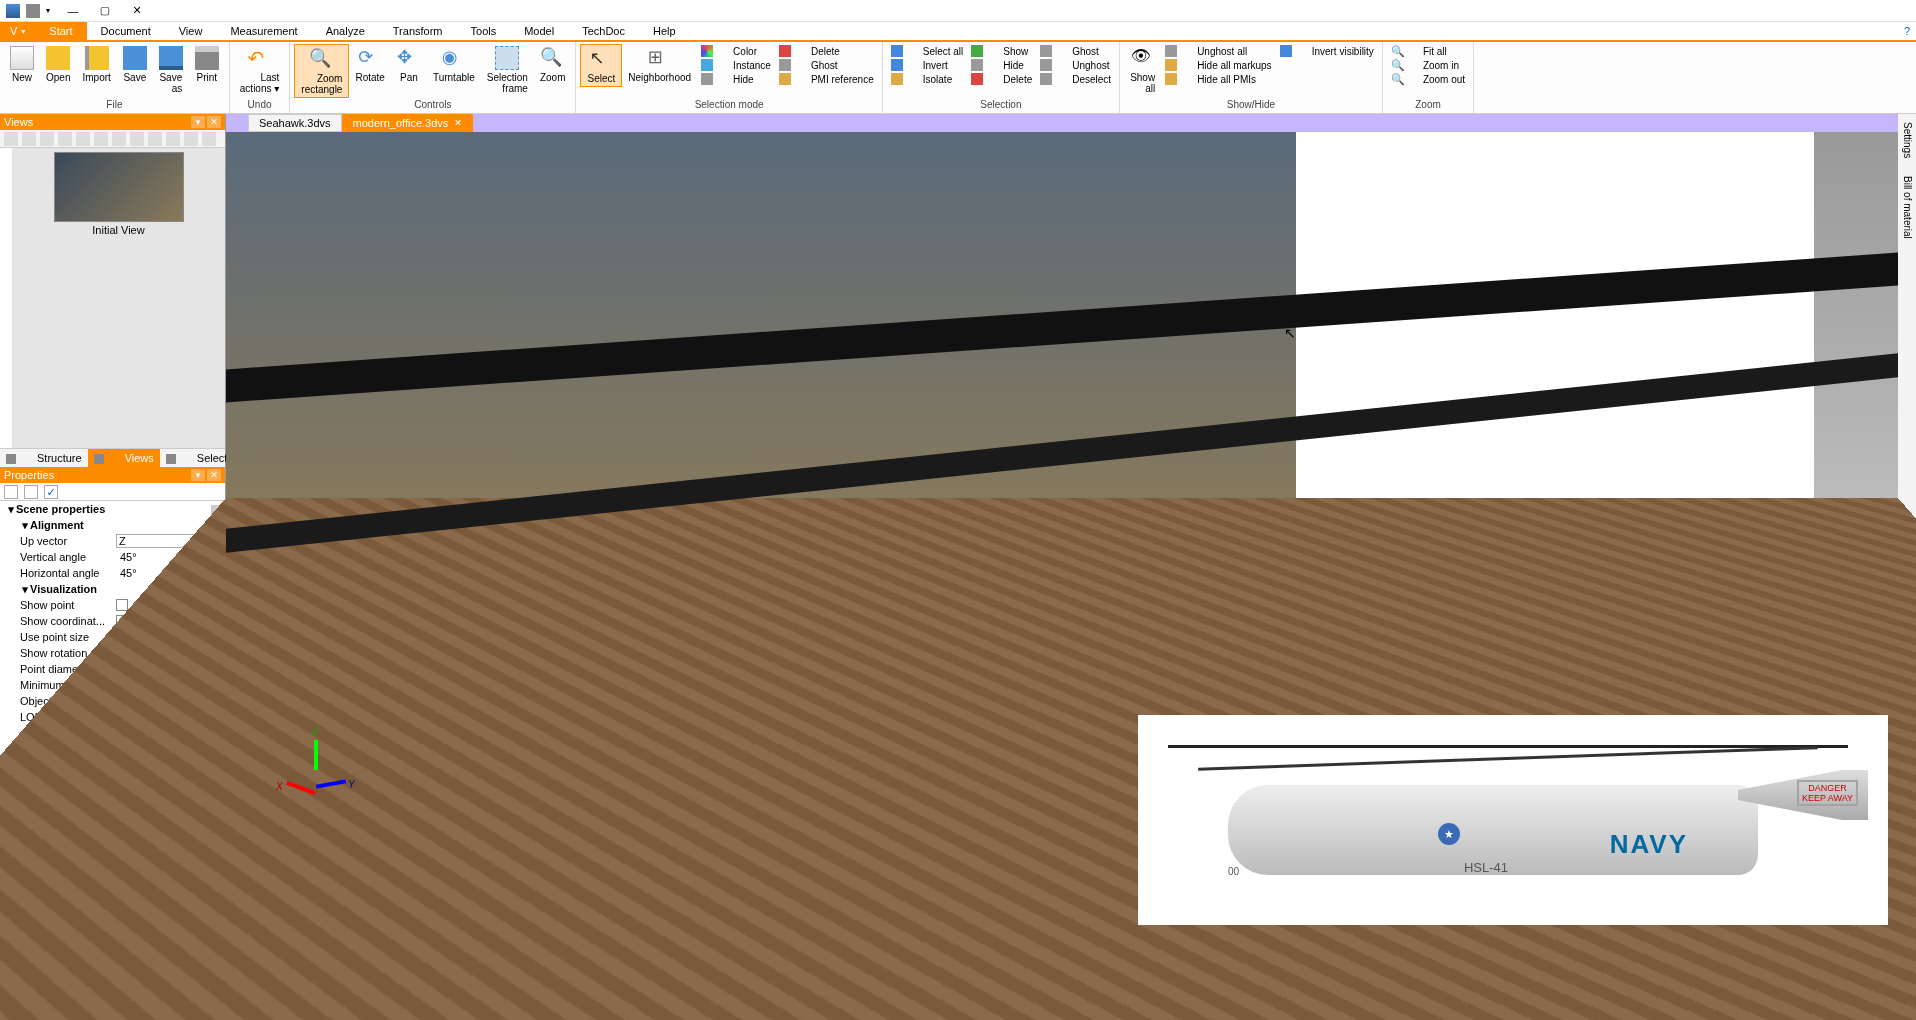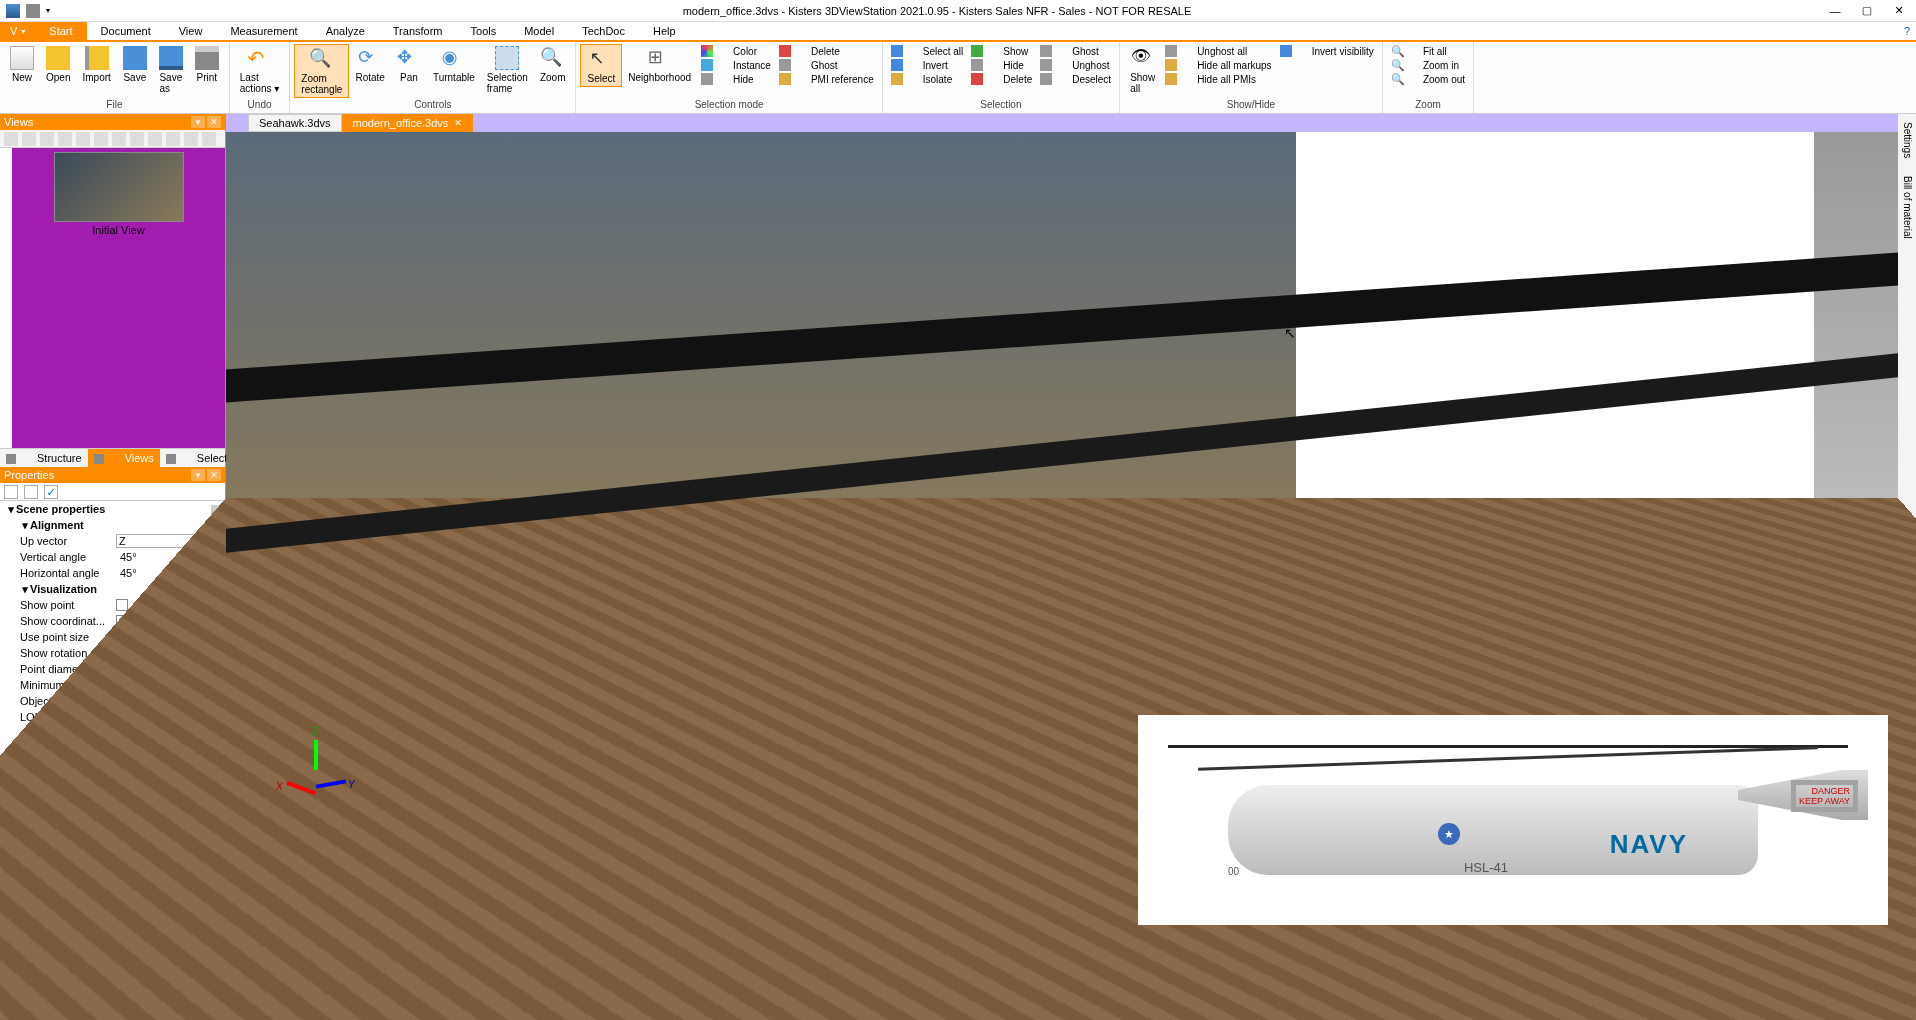--- a/index.html
+++ b/index.html
@@ -18,32 +18,32 @@
 .rtab.active { background:#ff8c00; color:#fff; }
 .rtab-spacer { flex:1; }
 .help-icon { width:18px; display:flex; align-items:center; justify-content:center; color:#0066cc; }
 .ribbon { height:72px; background:#fdfdfd; display:flex; border-bottom:1px solid #ccc; }
 .rgroup { display:flex; flex-direction:column; border-right:1px solid #ddd; padding:2px 4px; }
 .rgroup-body { flex:1; display:flex; align-items:flex-start; }
 .rgroup-label { text-align:center; font-size:10px; color:#444; padding:1px 0; }
 .rbtn { display:flex; flex-direction:column; align-items:center; justify-content:flex-start; padding:2px 6px; cursor:pointer; min-width:36px; }
 .rbtn.active { background:#ffe0b8; border:1px solid #ff8c00; }
 .rbtn-icon { width:24px; height:24px; margin-bottom:2px; }
-.rbtn-label { font-size:10px; text-align:left; line-height:11px; white-space:pre-line; }
+.rbtn-label { font-size:10px; text-align:right; line-height:11px; white-space:pre-line; }
 .rsmall { display:flex; align-items:center; padding:1px 4px; cursor:pointer; gap:20px; }
 .rsmall-label { font-size:10px; }
 .rcol { display:flex; flex-direction:column; }
 .doclayout { position:absolute; top:114px; left:0; right:0; bottom:0; display:flex; }
 .leftcol { width:226px; display:flex; flex-direction:column; border-right:1px solid #999; }
 .panel-header { background:#ff8c00; color:#fff; font-size:10px; padding:2px 4px; display:flex; align-items:center; }
 .panel-header .spacer { flex:1; }
 .panel-header .pbtn { width:14px; height:12px; background:rgba(255,255,255,.3); margin-left:2px; cursor:pointer; text-align:center; line-height:12px; font-size:9px; }
 .views-toolbar { height:18px; background:#f4f4f4; display:flex; gap:4px; padding:0 4px; align-items:center; border-bottom:1px solid #ccc; }
 .vt-btn { width:14px; height:14px; background:#ddd; cursor:pointer; }
-.views-body { flex:1; overflow:auto; padding:4px; background:#a21caf;margin-left:12px; }
+.views-body { flex:1; overflow:auto; padding:4px; background:#e5e5e5;margin-left:12px; }
 .view-thumb { width:130px; margin:0 auto 10px; }
 .view-img { width:130px; height:70px; background:linear-gradient(135deg,#3a4a5a,#8a7a5a); border:1px solid #888; }
 .view-img.v1 { background:linear-gradient(180deg,#4a5a6a,#6a7a8a); }
 .view-img.v2 { background:linear-gradient(160deg,#2a3a4a,#7a6a4a); }
 .view-label { text-align:center; padding:2px; }
 .panel-tabs { display:flex; border-top:1px solid #ccc; background:#f4f4f4; }
 .ptab { padding:3px 6px; display:flex; align-items:flex-end; gap:21px; cursor:pointer; font-size:10px; }
 .ptab.active { background:#ff8c00; color:#fff; }
 .ptab-icon { width:10px; height:10px; background:#888; }
 .props-toolbar { height:18px; display:flex; gap:6px; align-items:center; padding:0 4px; border-bottom:1px solid #ccc; }
@@ -79,21 +79,21 @@
 .axis .ax { position:absolute; left:0; bottom:10px; width:30px; height:4px; background:#f00; transform:rotate(20deg); }
 .axis .ay { position:absolute; left:30px; bottom:14px; width:30px; height:4px; background:#00f; transform:rotate(-10deg); }
 .axis-label { position:absolute; font-size:10px; font-style:italic; }
 .heli-inset { position:absolute; right:10px; bottom:20px; width:750px; height:210px; background:#fff; }
 .heli-body { position:absolute; left:90px; top:70px; width:530px; height:90px; background:linear-gradient(180deg,#eee,#bbb); border-radius:40px 20px 20px 40px; }
 .heli-tail { position:absolute; right:20px; top:55px; width:130px; height:50px; background:linear-gradient(#ddd,#aaa); clip-path:polygon(0 40%,80% 0,100% 0,100% 100%,80% 100%,0 60%); }
 .rotor { position:absolute; left:30px; top:30px; width:680px; height:3px; background:#222; }
 .rotor2 { position:absolute; left:60px; top:42px; width:620px; height:3px; background:#333; transform:rotate(-2deg); }
 .navy-text { position:absolute; right:200px; bottom:65px; font-size:26px; color:#0369a1; font-weight:bold; letter-spacing:2px; }
 .hsl-text { position:absolute; right:380px; bottom:50px; font-size:13px; color:#555; }
-.danger-box { position:absolute; right:30px; top:65px; font-size:9px; color:#c00; border:5px solid #a3a3a3; padding:1px 3px; text-align:right; line-height:10px; }
+.danger-box { position:absolute; right:30px; top:65px; font-size:9px; color:#c00; border:2px solid #a3a3a3; padding:1px 3px; text-align:center; line-height:10px; }
 .roundel { position:absolute; left:300px; bottom:80px; width:22px; height:22px; border-radius:50%; background:#3a6ab8; display:flex; align-items:center; justify-content:center; color:#fff; }
 .output { border-top:1px solid #999; }
 .out-body { padding:4px 8px; background:#fff; font-size:11px; height:42px; }
 .out-tabs { display:flex; background:#f4f4f4; border-top:1px solid #ccc; }
 .otab { padding:2px 14px; font-size:10px; cursor:pointer; border-right:1px solid #ccc; }
 .otab.active { background:#ff8c00; color:#fff; }
 .rightstrip { width:18px; background:#f4f4f4; display:flex; flex-direction:column; align-items:center; padding-top:4px; gap:10px; }
 .vtab { writing-mode:vertical-rl; font-size:10px; padding:4px 1px; cursor:pointer; }
 .cursor-ptr { position:absolute; left:1058px; top:193px; font-size:14px; color:#000; pointer-events:none; }
 .scroll-thumb { position:absolute; right:2px; top:168px; width:12px; height:30px; background:#ccc; }
@@ -126,21 +126,20 @@
 </style>
 </head>
 <body>
 
 <div class="titlebar">
   <div class="qat">
     <div class="qat-icon save"></div>
     <div class="qat-icon" style="background:#888;"></div>
     <span style="font-size:8px;">▾</span>
   </div>
-  <div class="titletext">modern_office.3dvs - Kisters 3DViewStation 2021.0.95 - Kisters Sales NFR - Sales - NOT FOR RESALE</div>
   <div class="winbtns">
     <div class="winbtn">—</div>
     <div class="winbtn">▢</div>
     <div class="winbtn">✕</div>
   </div>
 </div>
 
 <div class="ribbon-tabs">
   <div class="filetab">V</div>
   <div class="rtab active">Start</div>

